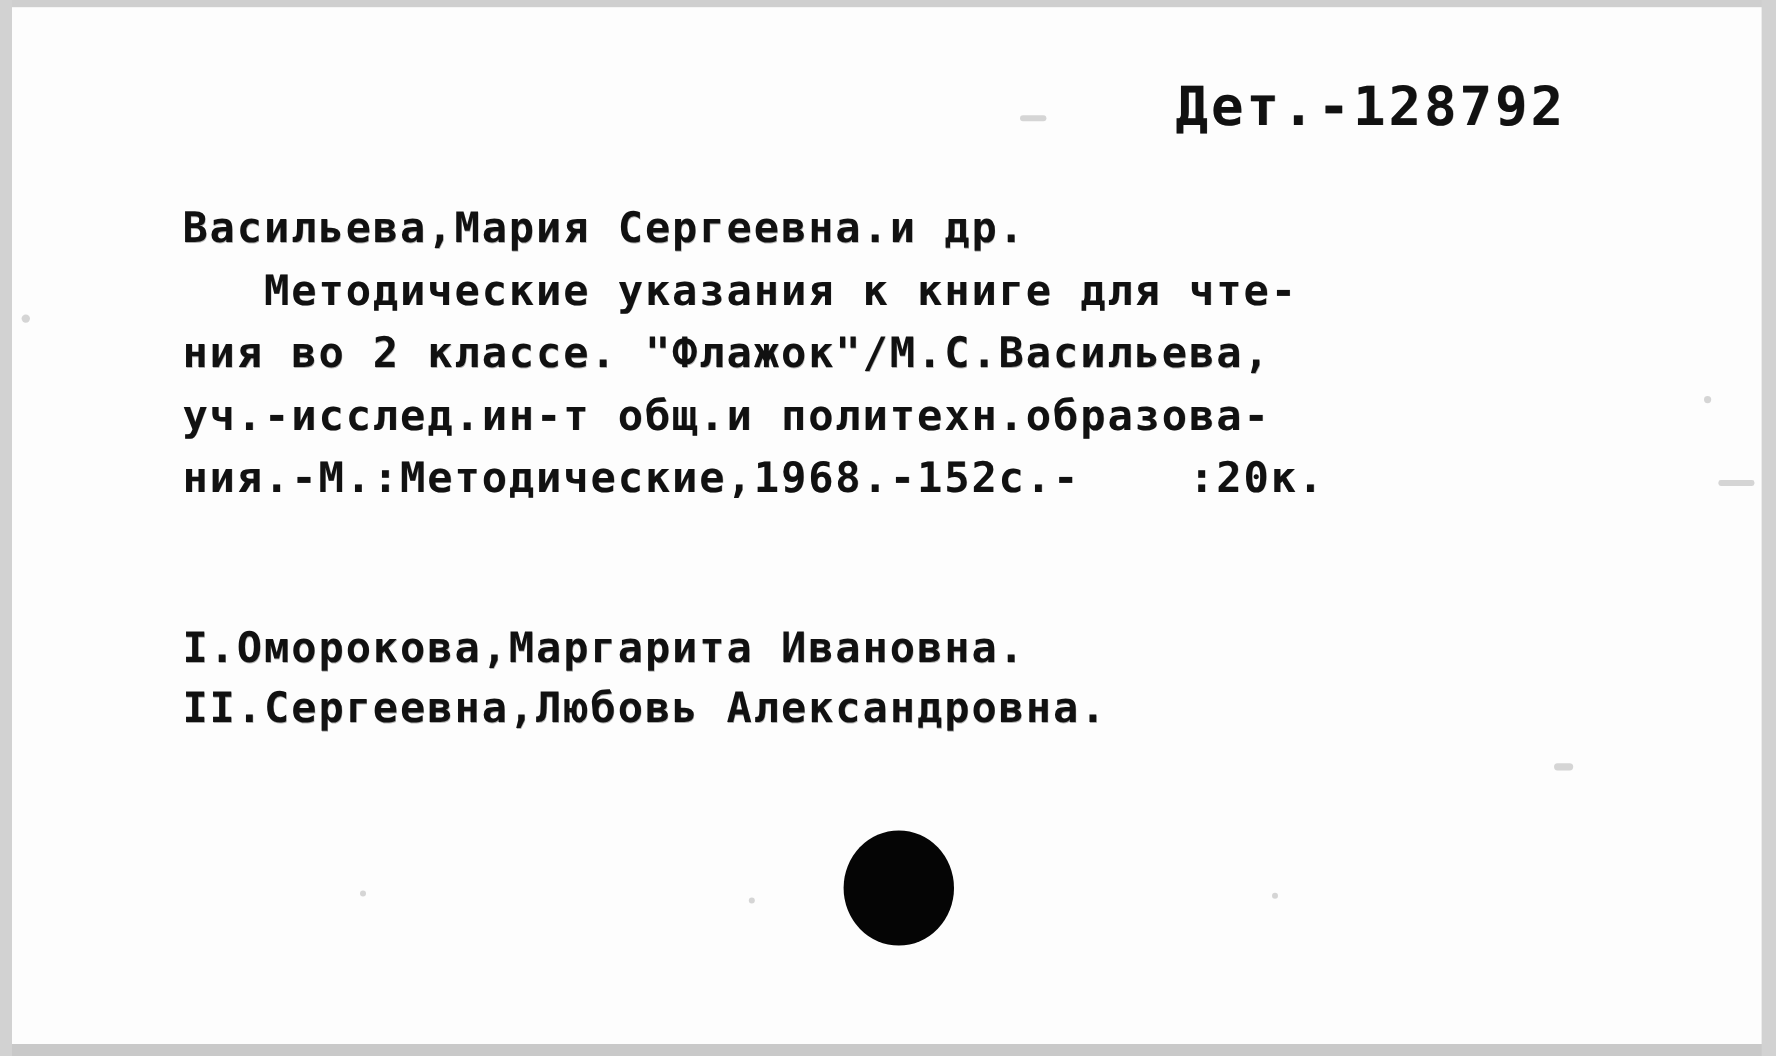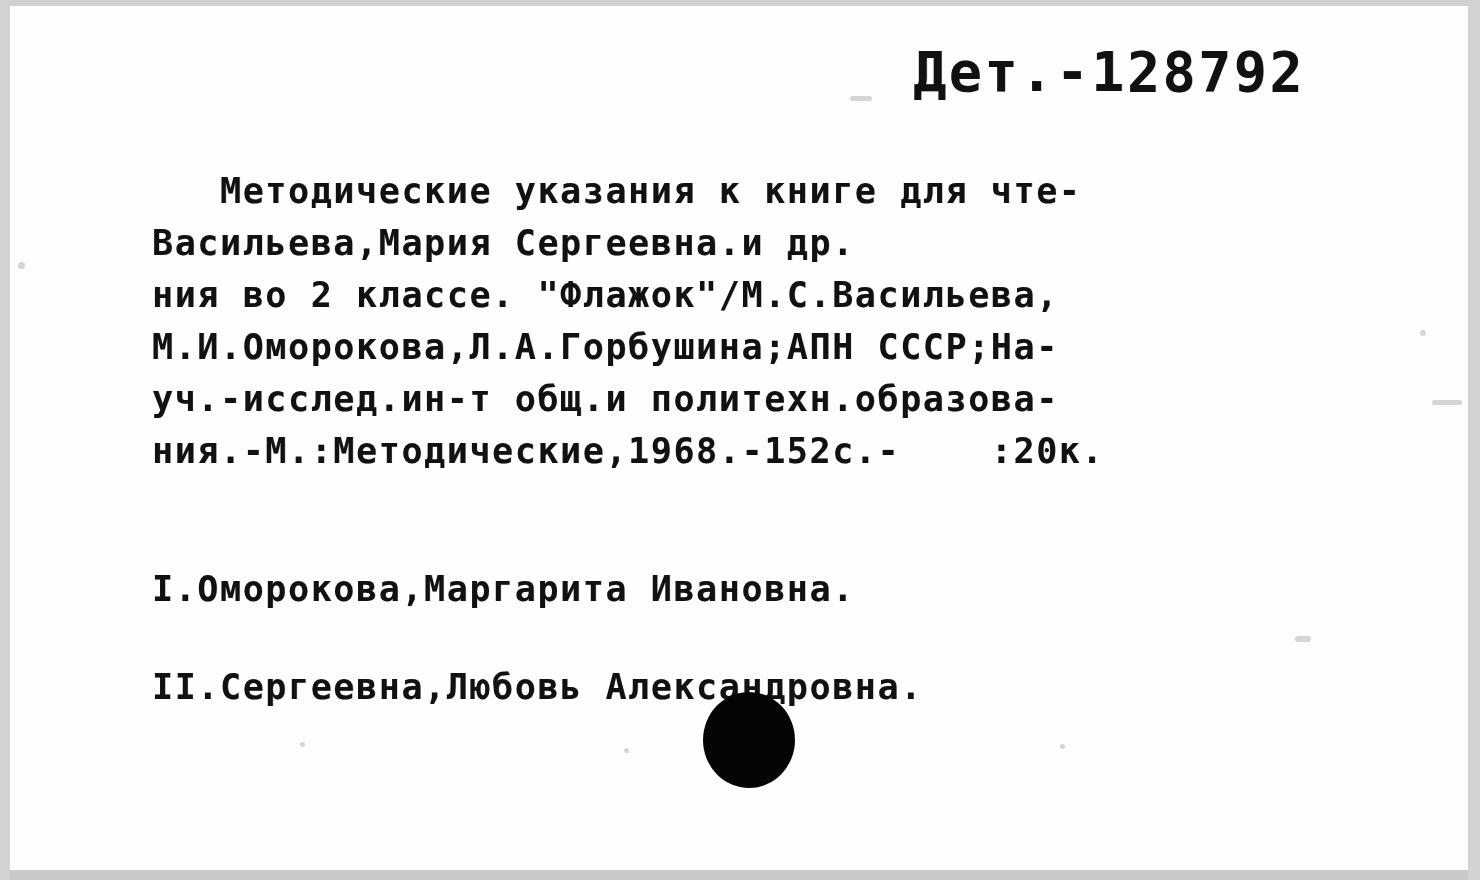--- a/index.html
+++ b/index.html
@@ -36,23 +36,23 @@
   .typed {
     position: absolute;
     white-space: pre;
     letter-spacing: 1.5px;
     font-weight: 700;
     text-shadow: 0.4px 0.4px 0 rgba(0,0,0,0.35);
   }
 
   
   #callnum {
-    top: 40px;
+    top: 62px;
     right: 175px;
-    font-size: 55px;
+    font-size: 45px;
     letter-spacing: 2.5px;
   }
 
   
   #body-block {
     position: absolute;
     left: 152px;
     top: 165px;
     width: 1290px;
   }
@@ -64,21 +64,21 @@
     font-weight: 700;
     text-shadow: 0.4px 0.4px 0 rgba(0,0,0,0.3);
   }
 
   #tracings {
     position: absolute;
     left: 152px;
     top: 516px;
     width: 1290px;
   }
-  #tracings .line { line-height: 50px; margin-top: 48px; }
+  #tracings .line { line-height: 50px; }
 
   
   #punch-hole {
     position: absolute;
     left: 703px;
     top: 692px;
     width: 92px;
     height: 96px;
     background: #050505;
     border-radius: 50%;
@@ -101,24 +101,23 @@
   <div class="spk noise" style="left:1432px;top:400px; width:30px;height:5px; border-radius:2px;"></div>
   <div class="spk noise" style="left:300px; top:742px; width:5px; height:5px;"></div>
   <div class="spk noise" style="left:624px; top:748px; width:5px; height:5px;"></div>
   <div class="spk noise" style="left:1060px;top:744px; width:5px; height:5px;"></div>
   <div class="spk noise" style="left:1295px;top:636px; width:16px;height:6px; border-radius:3px;"></div>
   <div class="spk noise" style="left:850px; top:96px;  width:22px;height:5px; border-radius:3px;"></div>
 
   <div class="typed" id="callnum">Дет.-128792</div>
 
   <div id="body-block">
+    <div class="line">Васильева,Мария Сергеевна.и др.</div>
     <div class="line">   Методические указания к книге для чте-</div>
-    <div class="line">Васильева,Мария Сергеевна.и др.</div>
     <div class="line">ния во 2 классе. "Флажок"/М.С.Васильева,</div>
-    <div class="line">М.И.Оморокова,Л.А.Горбушина;АПН СССР;На-</div>
     <div class="line">уч.-исслед.ин-т общ.и политехн.образова-</div>
     <div class="line">ния.-М.:Методические,1968.-152с.-    :20к.</div>
   </div>
 
   <div id="tracings">
     <div class="line">I.Оморокова,Маргарита Ивановна.</div>
     <div class="line">II.Сергеевна,Любовь Александровна.</div>
   </div>
 
   <div id="punch-hole"></div>

